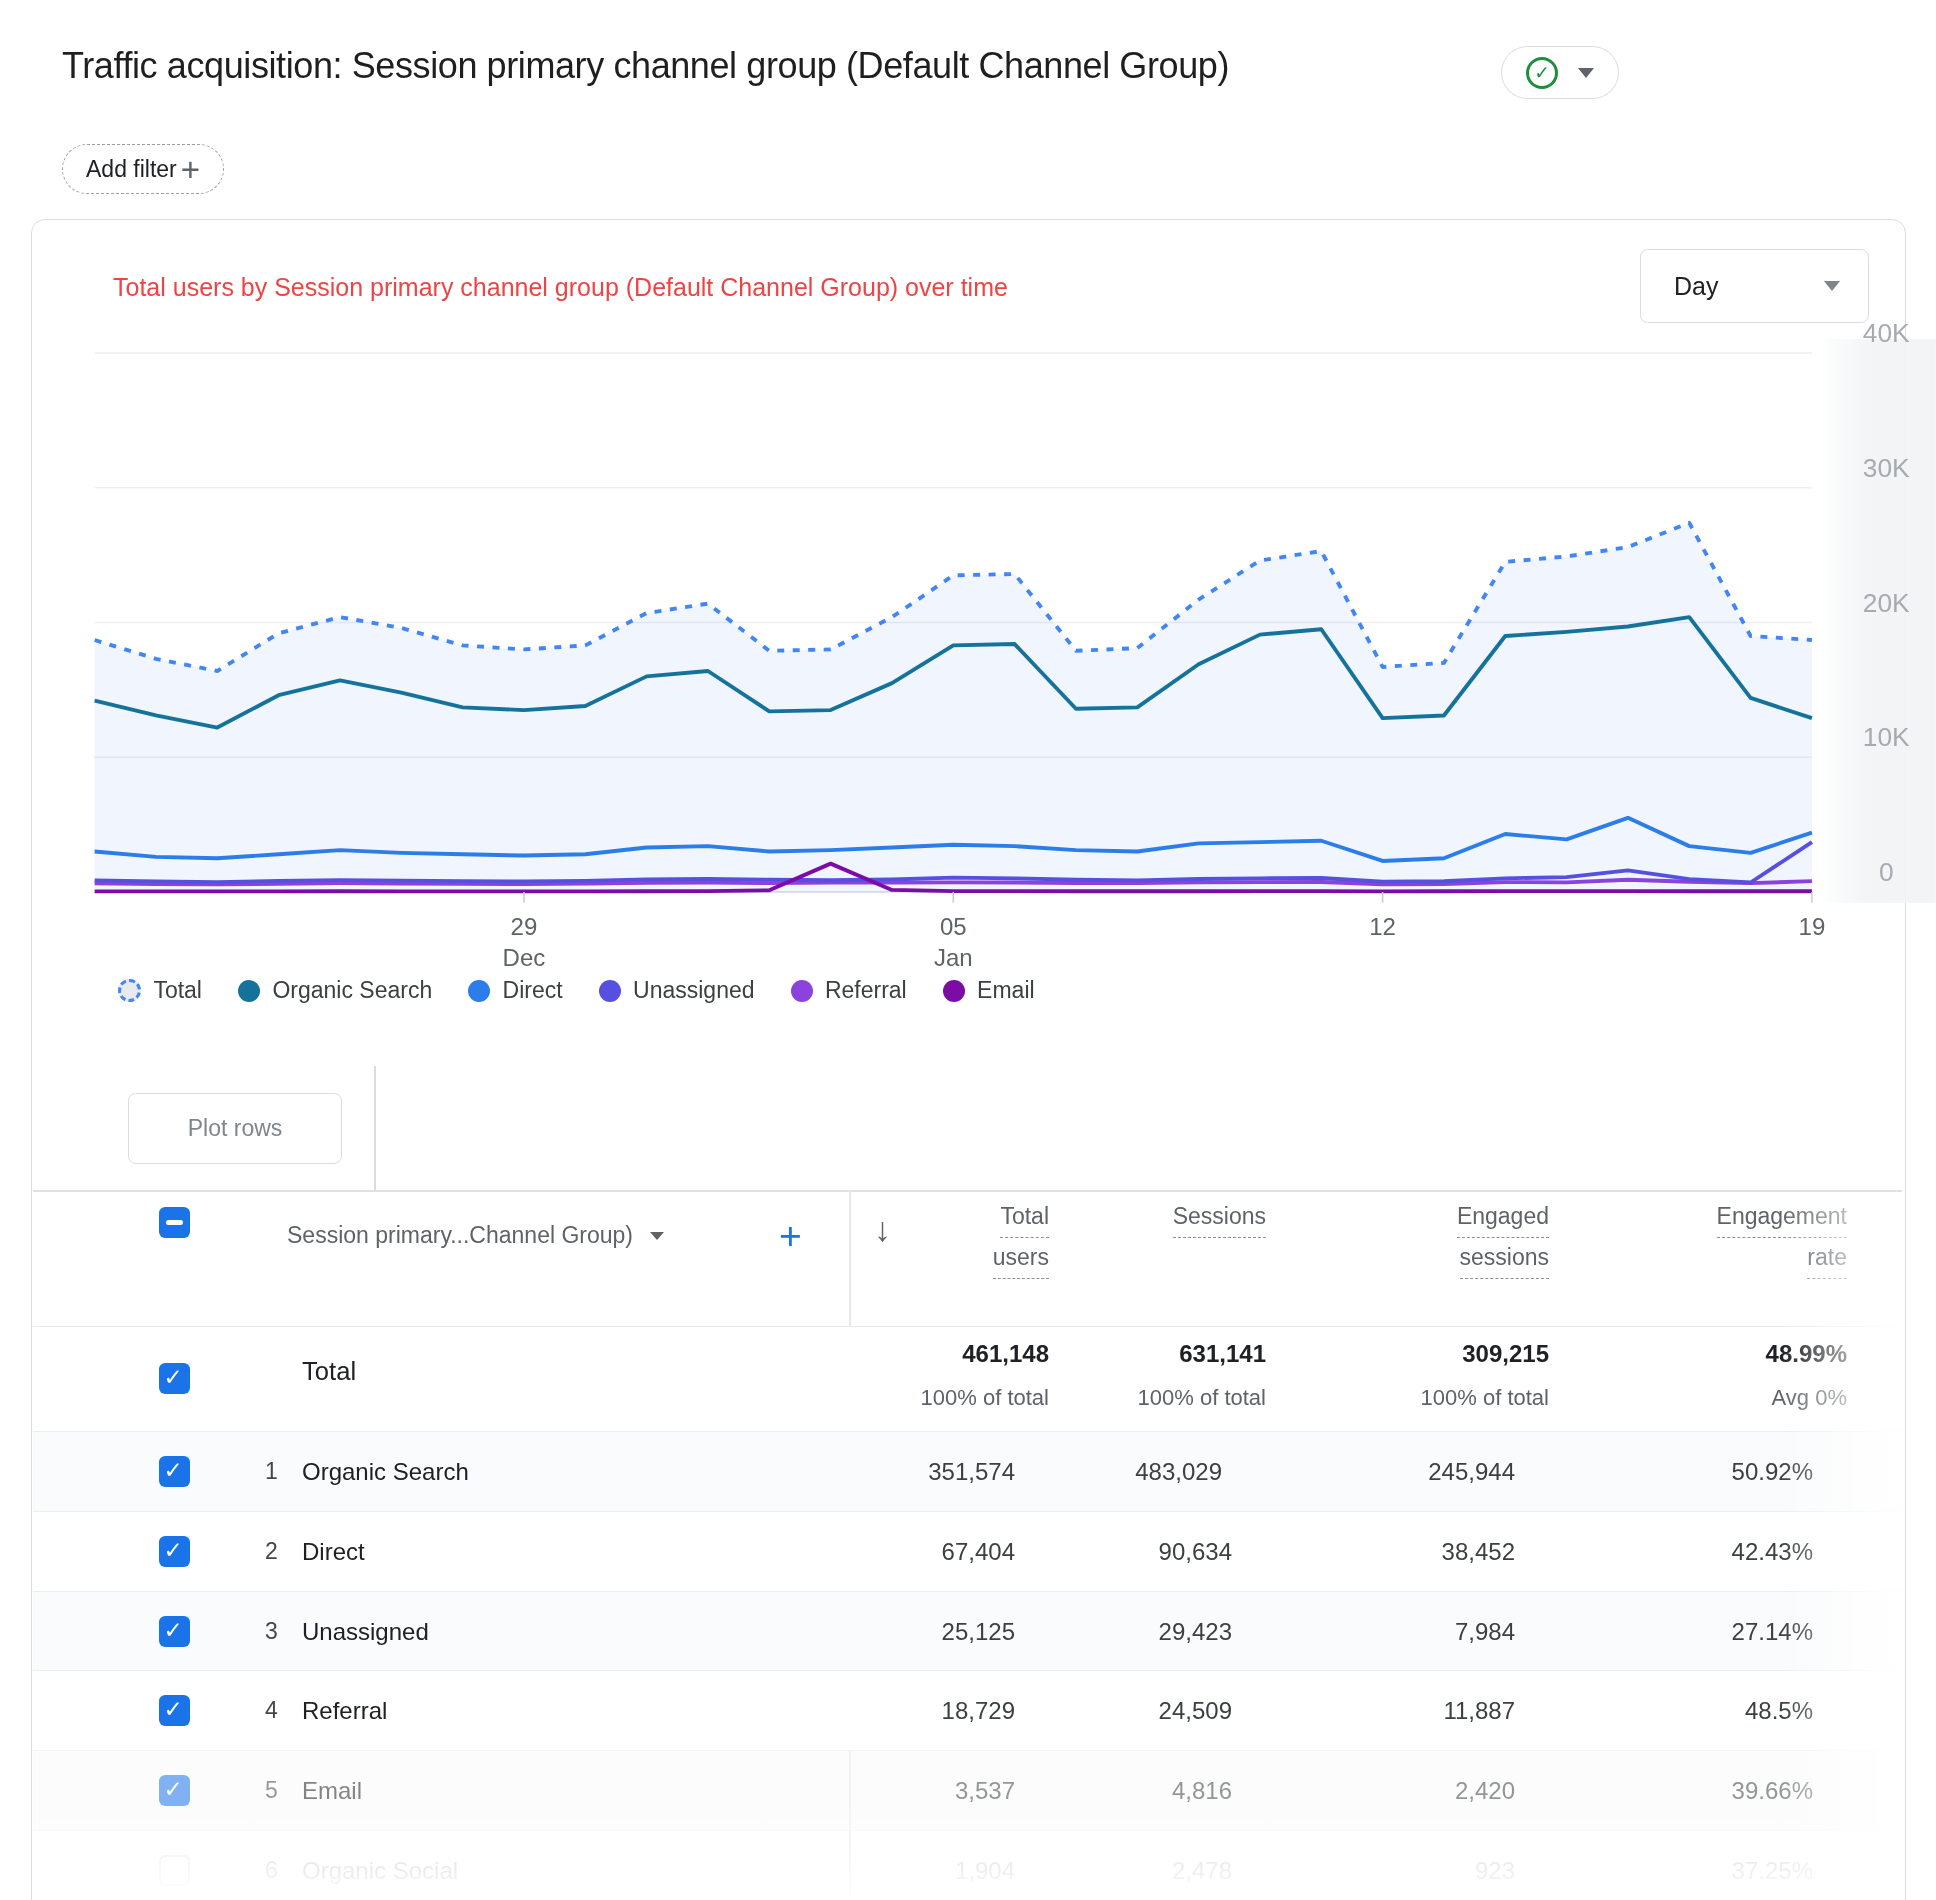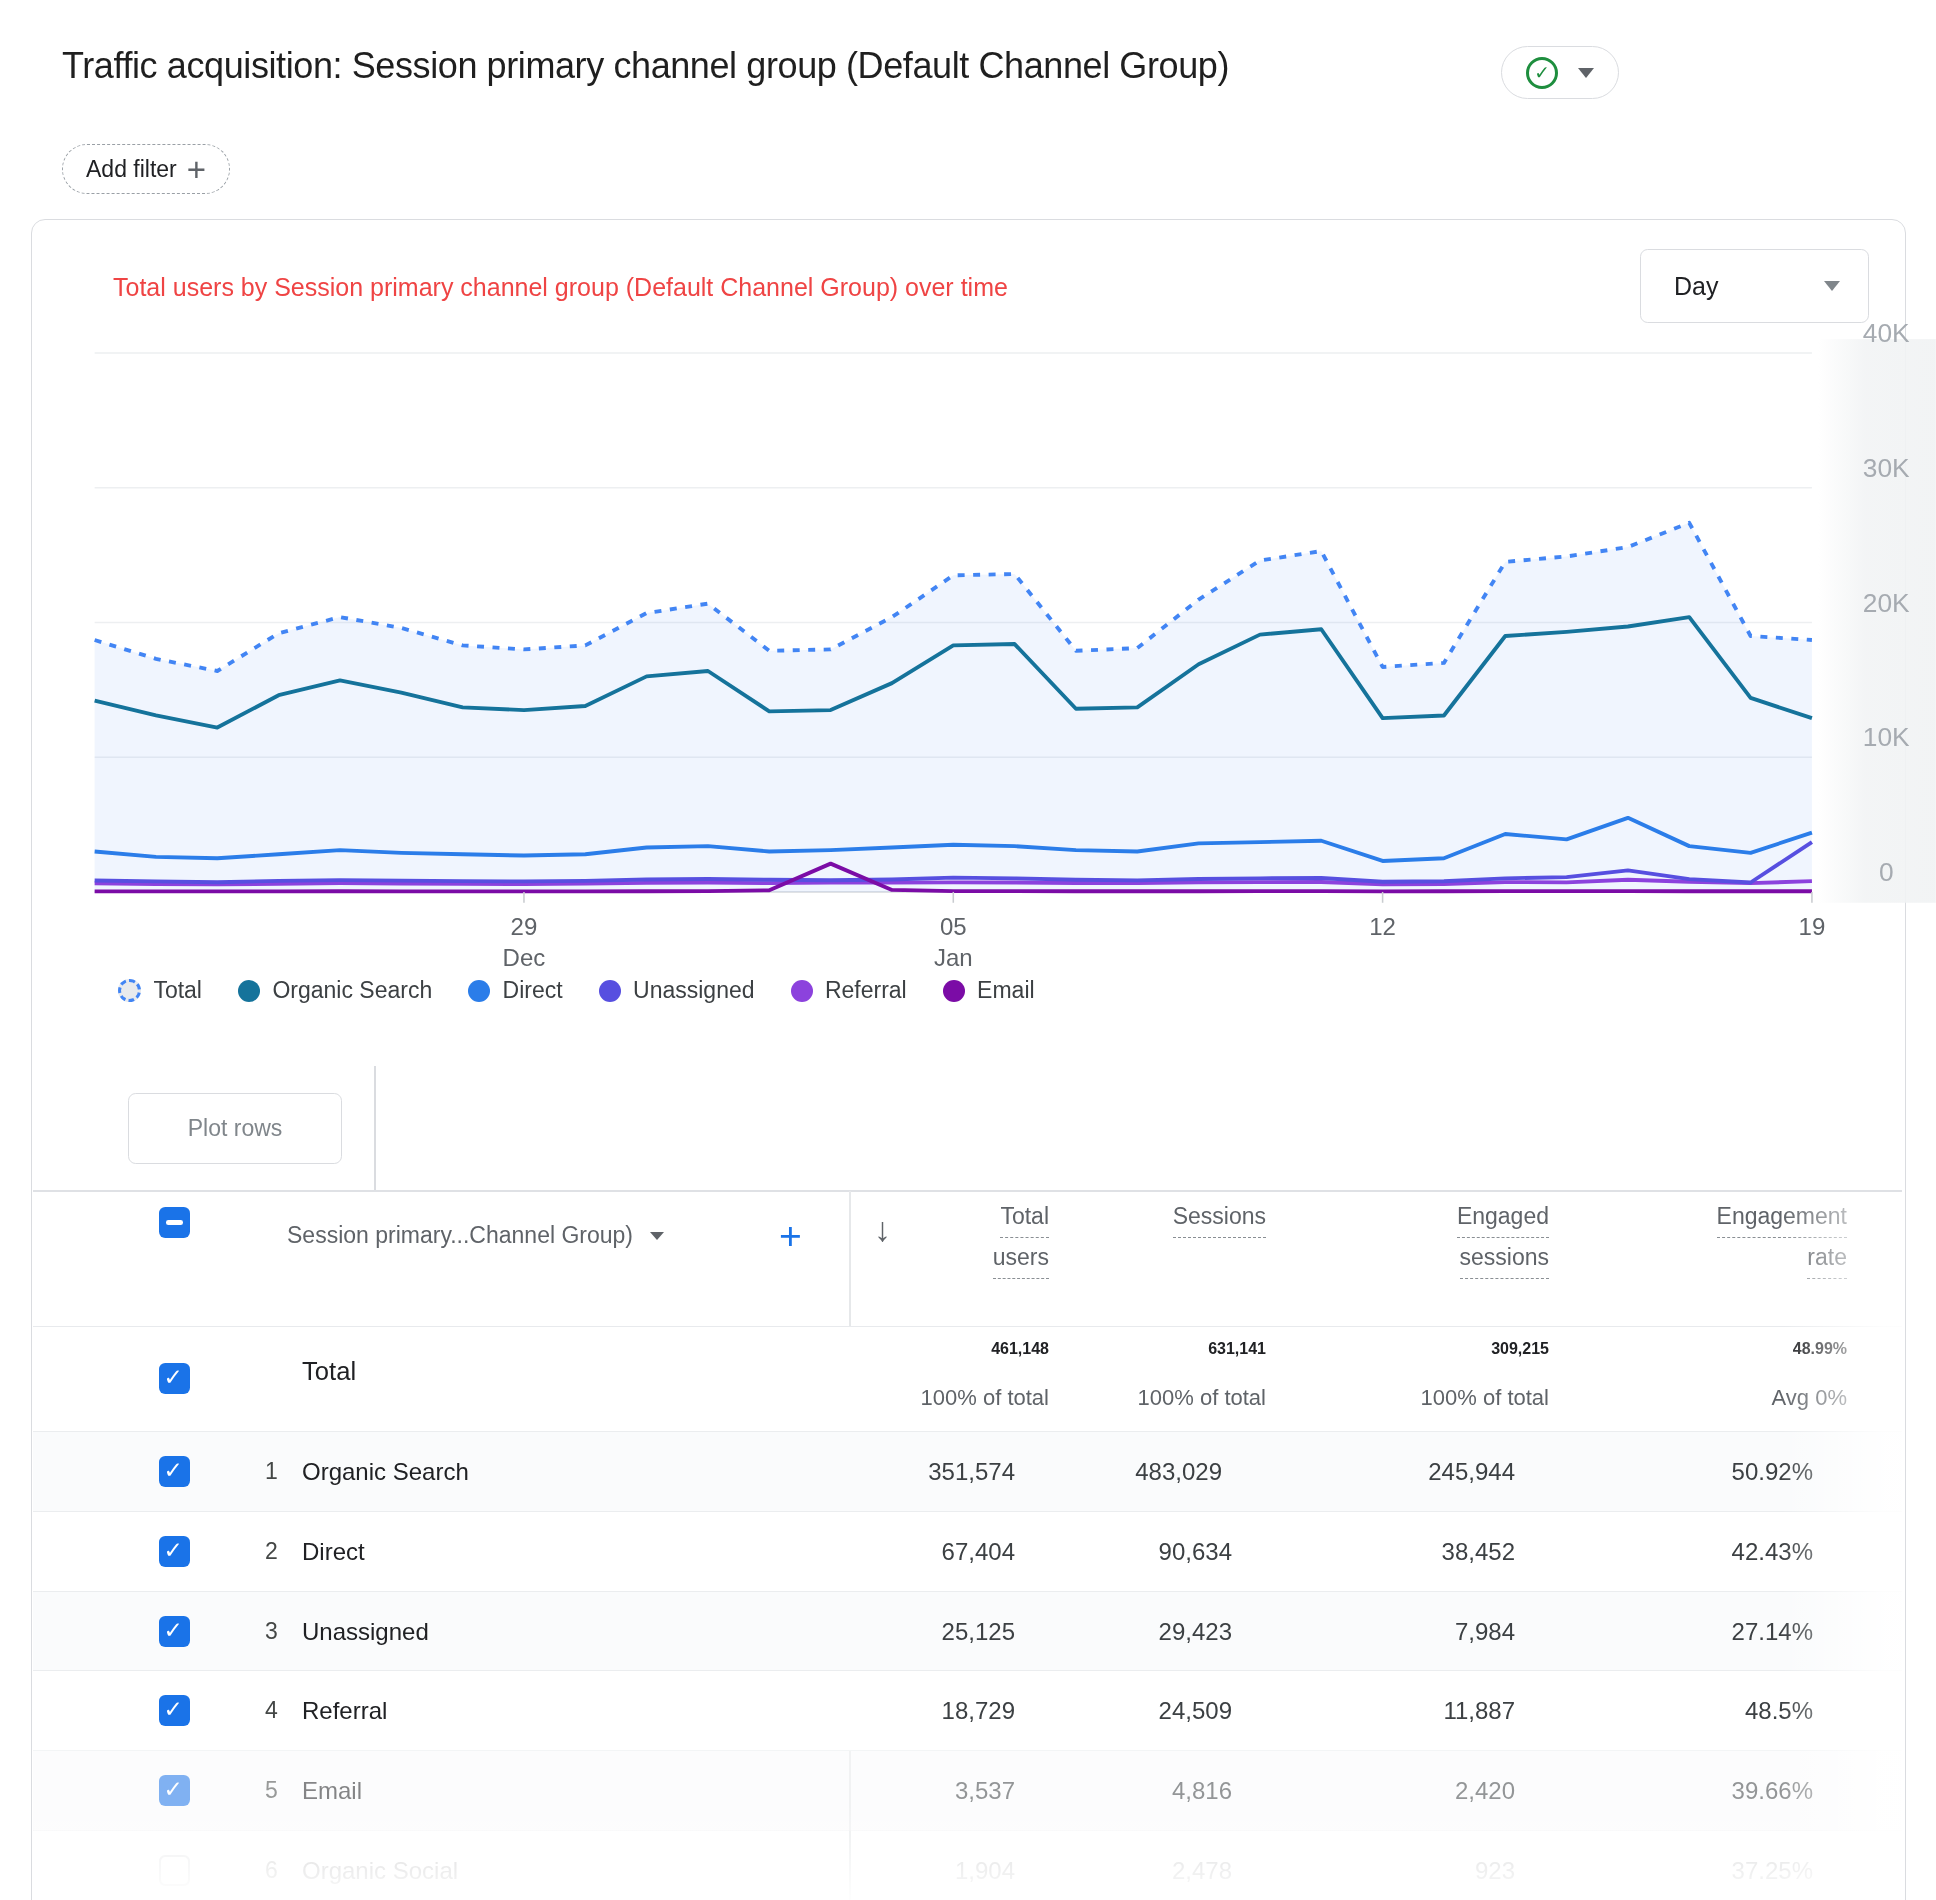--- a/index.html
+++ b/index.html
@@ -7,21 +7,21 @@
         font-family:"Liberation Sans","DejaVu Sans",sans-serif;color:#202124;}
   .abs{position:absolute;}
   
   #page-title{left:62px;top:45px;font-size:36px;font-weight:400;color:#1f1f1f;letter-spacing:-0.4px;}
   #status-pill{left:1501px;top:46px;width:116px;height:51px;border:1.5px solid #dadce0;border-radius:28px;
         display:flex;align-items:center;justify-content:center;gap:20px;background:#fff;cursor:pointer;}
   .gcheck{width:26px;height:26px;border:3.1px solid #1e8e3e;border-radius:50%;display:flex;align-items:center;
         justify-content:center;color:#1e8e3e;font-size:18.6px;font-weight:700;}
   .caret{width:0;height:0;border-left:8.5px solid transparent;border-right:8.5px solid transparent;border-top:10px solid #5f6368;}
   #add-filter{left:62px;top:144px;height:48px;padding:0 23px;border:1.5px dashed #9aa0a6;border-radius:26px;
-        display:flex;align-items:center;gap:10px;font-size:23px;color:#202124;cursor:pointer;background:#fff;}
+        display:flex;align-items:center;gap:4px;font-size:23px;color:#202124;cursor:pointer;background:#fff;}
   .plus{color:#5f6368;font-size:33px;font-weight:400;line-height:1;}
   
   #card{left:31px;top:219px;width:1873px;height:1859px;border:1.5px solid #dadce0;border-radius:14px;background:#fff;}
   #chart-title{left:113px;top:273px;font-size:25px;color:#ef4444;}
   #granularity{left:1640px;top:249px;width:229px;height:74px;border:1.5px solid #dadce0;border-radius:7.7px;
         background:#fff;display:flex;align-items:center;justify-content:space-between;
         padding:0 28px 0 33px;box-sizing:border-box;font-size:25px;color:#202124;cursor:pointer;}
   #granularity .caret{border-top-color:#80868b;}
   svg#chart{left:0;top:0;pointer-events:none;}
   
@@ -48,21 +48,21 @@
   .cb.empty{border:2.3px solid #b0b3b8;background:#fff;}
   
   .dimhead{left:287px;top:1222px;font-size:23px;color:#5f6368;display:flex;align-items:center;gap:17px;cursor:pointer;}
   #dim-plus{left:779px;top:1214px;font-size:39px;color:#1a73e8;font-weight:400;cursor:pointer;}
   #sort-icon{left:874px;top:1210px;font-size:34px;color:#5f6368;cursor:pointer;}
   .colh{top:1205px;text-align:right;font-size:23px;color:#5f6368;line-height:1.0;cursor:pointer;}
   .colh .dash{display:inline-block;border-bottom:1.5px dashed #8a8f94;padding-bottom:9.3px;margin-bottom:7.7px;}
   
   #total-row{left:33px;top:1326px;width:1869px;height:105px;border-top:1.5px solid #e8eaed;background:#fff;}
   .t-label{left:302px;top:1357px;font-size:25.6px;color:#202124;}
-  .bigval{font-size:16px;font-weight:700;color:#202124;text-align:right;top:1340px;}
+  .bigval{font-size:24px;font-weight:700;color:#202124;text-align:right;top:1340px;}
   .subval{font-size:22px;color:#5f6368;text-align:right;top:1385px;}
   
   .trow{left:33px;width:1869px;height:80px;border-top:1.5px solid #ebedef;background:#fff;}
   .trow.alt{background:#fafbfc;}
   .rnum{font-size:23px;color:#444746;top:26px;left:217px;width:43px;text-align:center;position:absolute;}
   .rlabel{font-size:24px;color:#202124;top:25.6px;left:269px;position:absolute;}
   .rval{font-size:24px;color:#3c4043;top:25.6px;text-align:right;position:absolute;}
   
   #fade-bottom{left:34px;right:34px;top:1804px;height:96px;
         background:linear-gradient(to bottom,rgba(255,255,255,0),rgba(255,255,255,0.92));pointer-events:none;}

